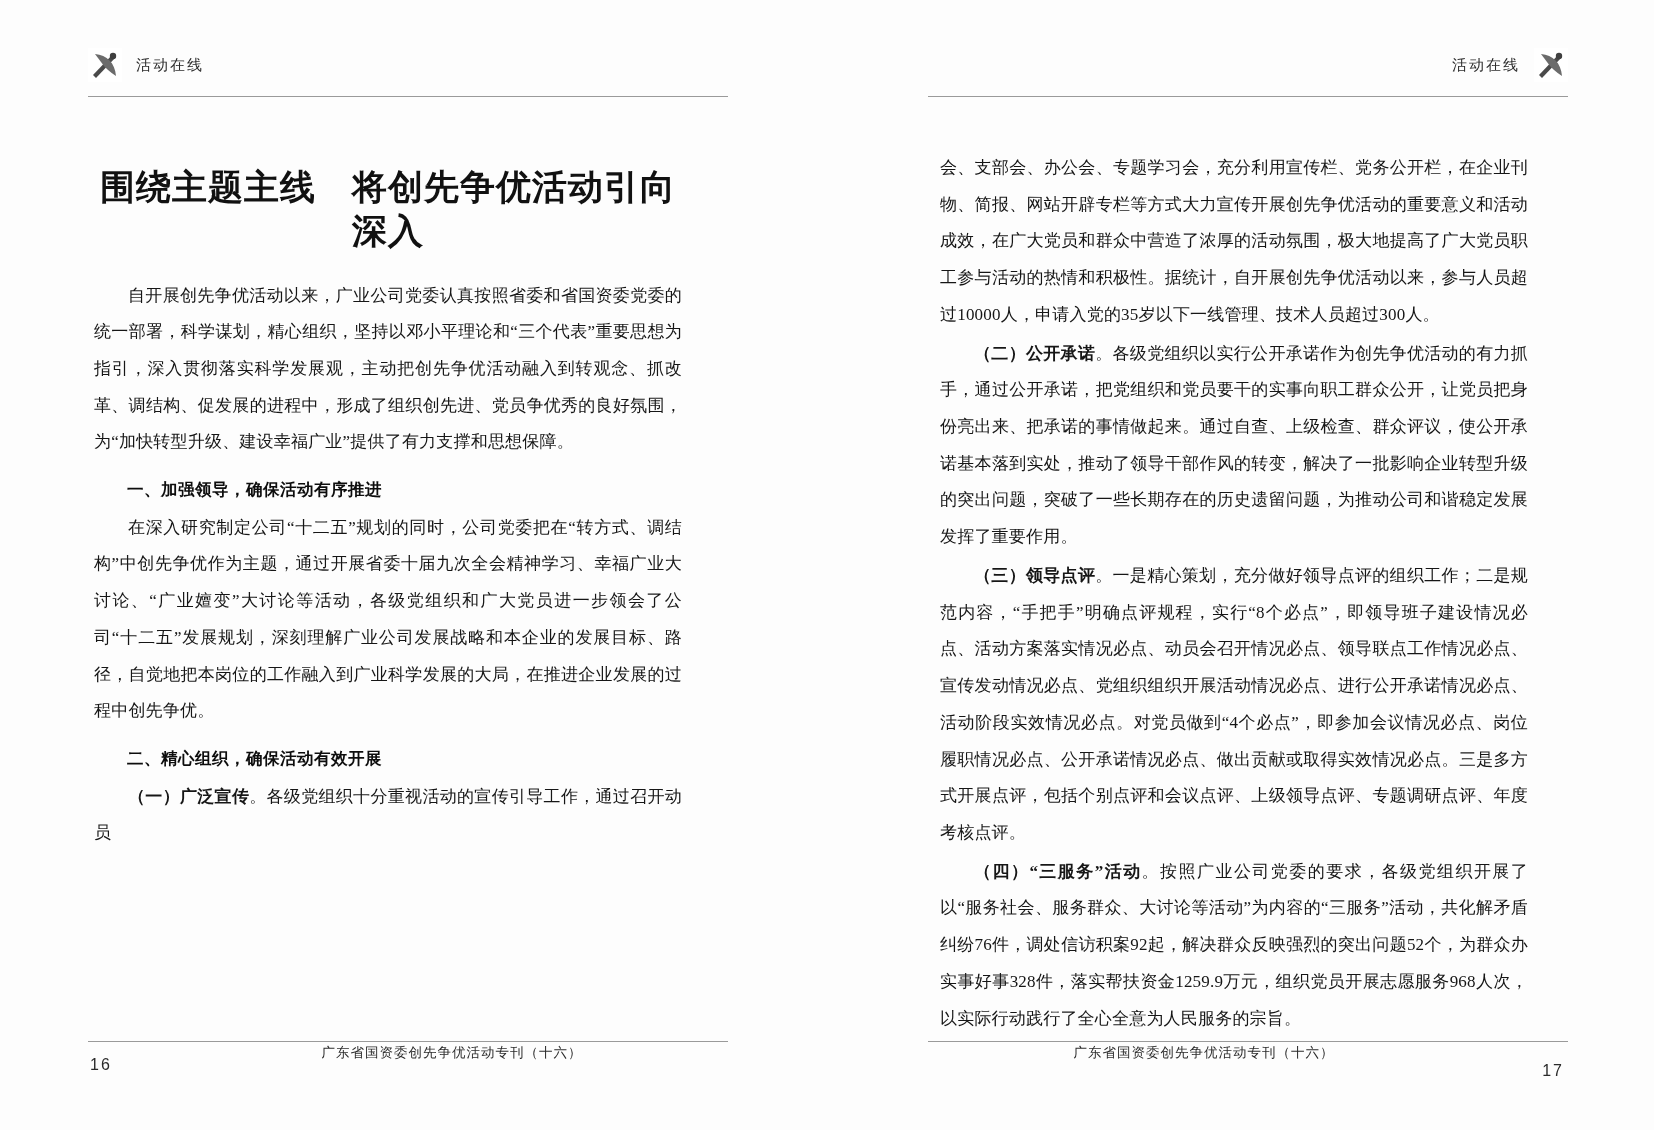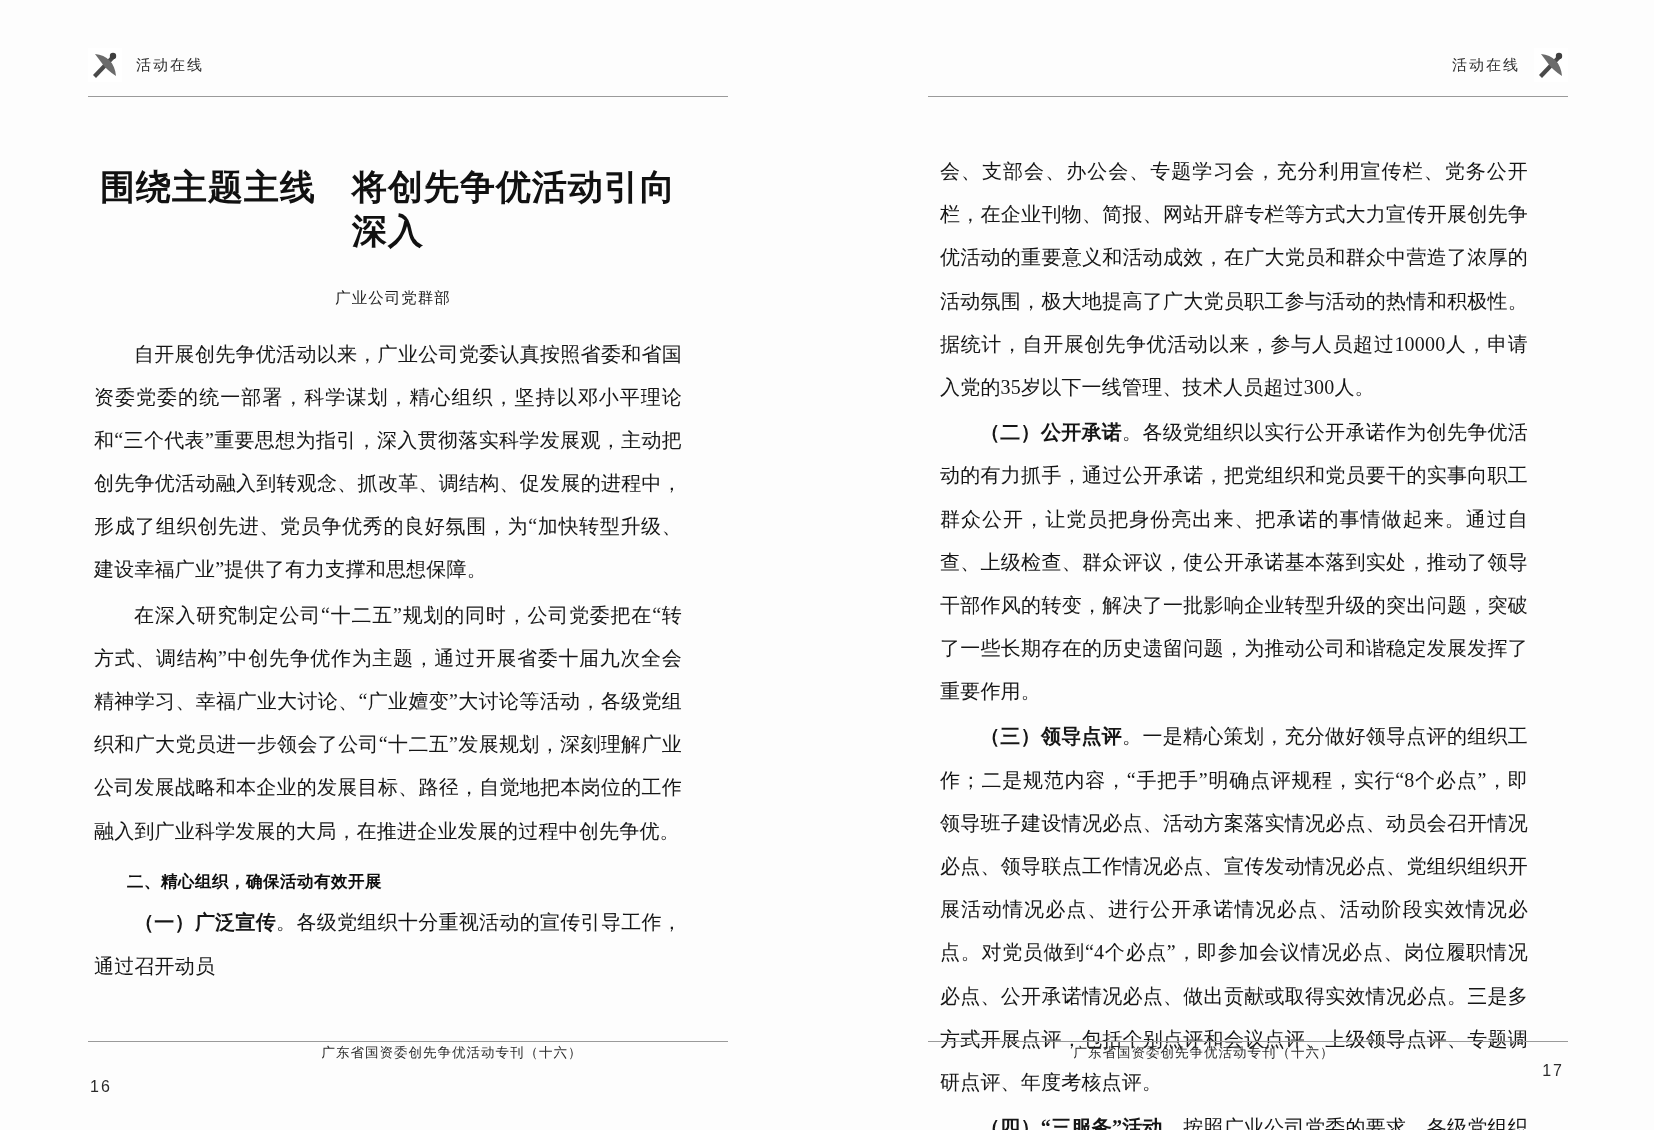--- a/index.html
+++ b/index.html
@@ -55,21 +55,21 @@
 
   
   .footer {
     position: absolute;
     bottom: 68px;
     font-family: "Liberation Sans", sans-serif;
     font-size: 13.5px;
     color: #2b2b2b;
     letter-spacing: 1px;
   }
-  .folio-left { left: 90px; bottom: 34px; font-size: 16px; letter-spacing: 2px; }
+  .folio-left { left: 90px; bottom: 56px; font-size: 16px; letter-spacing: 2px; }
   .folio-right { right: 90px; bottom: 50px; font-size: 16px; letter-spacing: 2px; }
   .journal-left {
     left: 0; width: 728px; text-align: center;
     padding-left: 88px;
   }
   .journal-right {
     right: 0; width: 728px; text-align: center;
     padding-right: 86px;
   }
 
@@ -94,21 +94,21 @@
   }
   .byline {
     margin-top: 34px;
     text-align: center;
     font-size: 15.5px;
     color: #1d1d1d;
     letter-spacing: 1px;
     padding-left: 10px;
   }
   p.body {
-    font-size: 20px;
+    font-size: 17px;
     line-height: 2.16;
     text-align: justify;
     text-justify: inter-ideograph;
     margin: 0 0 2px 0;
     text-indent: 2em;
     color: #161616;
     letter-spacing: 0.2px;
   }
   p.body.first { margin-top: 24px; }
   h2.sec {
@@ -154,24 +154,24 @@
         <circle cx="25" cy="8" r="3.2" fill="#3f3f3f"></circle>
       </svg>
     </span>
   </div>
 
   <div class="rule head-left"></div>
   <div class="rule head-right"></div>
 
   <div class="col left">
     <h1 class="article-title">围绕主题主线　将创先争优活动引向深入</h1>
-    <div class="byline">广业公司党群部</div>
 
     <p class="body first">自开展创先争优活动以来，广业公司党委认真按照省委和省国资委党委的统一部署，科学谋划，精心组织，坚持以邓小平理论和“三个代表”重要思想为指引，深入贯彻落实科学发展观，主动把创先争优活动融入到转观念、抓改革、调结构、促发展的进程中，形成了组织创先进、党员争优秀的良好氛围，为“加快转型升级、建设幸福广业”提供了有力支撑和思想保障。</p>
 
+    <h2 class="sec">一、加强领导，确保活动有序推进</h2>
     <p class="body">在深入研究制定公司“十二五”规划的同时，公司党委把在“转方式、调结构”中创先争优作为主题，通过开展省委十届九次全会精神学习、幸福广业大讨论、“广业嬗变”大讨论等活动，各级党组织和广大党员进一步领会了公司“十二五”发展规划，深刻理解广业公司发展战略和本企业的发展目标、路径，自觉地把本岗位的工作融入到广业科学发展的大局，在推进企业发展的过程中创先争优。</p>
 
     <h2 class="sec">二、精心组织，确保活动有效开展</h2>
     <p class="body"><span class="sub-lead">（一）广泛宣传</span><span>。各级党组织十分重视活动的宣传引导工作，通过召开动员</span></p>
   </div>
 
   <div class="col right">
     <p class="body">会、支部会、办公会、专题学习会，充分利用宣传栏、党务公开栏，在企业刊物、简报、网站开辟专栏等方式大力宣传开展创先争优活动的重要意义和活动成效，在广大党员和群众中营造了浓厚的活动氛围，极大地提高了广大党员职工参与活动的热情和积极性。据统计，自开展创先争优活动以来，参与人员超过10000人，申请入党的35岁以下一线管理、技术人员超过300人。</p>
 
     <p class="body"><span class="sub-lead">（二）公开承诺</span><span>。各级党组织以实行公开承诺作为创先争优活动的有力抓手，通过公开承诺，把党组织和党员要干的实事向职工群众公开，让党员把身份亮出来、把承诺的事情做起来。通过自查、上级检查、群众评议，使公开承诺基本落到实处，推动了领导干部作风的转变，解决了一批影响企业转型升级的突出问题，突破了一些长期存在的历史遗留问题，为推动公司和谐稳定发展发挥了重要作用。</span></p>

